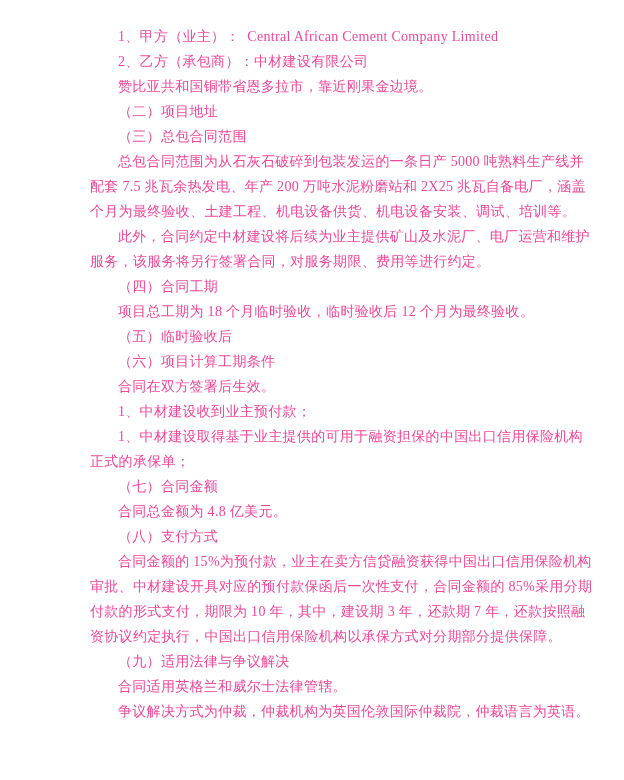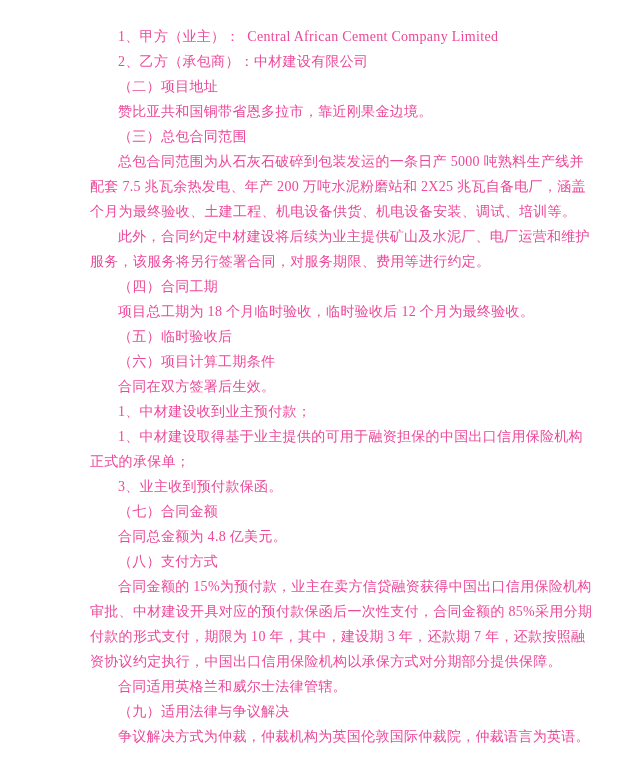--- a/index.html
+++ b/index.html
@@ -33,41 +33,40 @@
     padding-left: 28px;
   }
 </style>
 </head>
 <body style="background: rgb(255, 255, 255);">
 
 <div class="page">
   <div class="doc" id="doc" style="color: #ec4899;">
       <div class="ln indent">1、甲方（业主）：  Central African Cement Company Limited</div>
       <div class="ln indent">2、乙方（承包商）：中材建设有限公司</div>
+      <div class="ln indent">赞比亚共和国铜带省恩多拉市，靠近刚果金边境。</div>
       <div class="ln indent">（二）项目地址</div>
-      <div class="ln indent">赞比亚共和国铜带省恩多拉市，靠近刚果金边境。</div>
       <div class="ln indent">（三）总包合同范围</div>
       <div class="ln indent">总包合同范围为从石灰石破碎到包装发运的一条日产 5000 吨熟料生产线并</div>
       <div class="ln">配套 7.5 兆瓦余热发电、年产 200 万吨水泥粉磨站和 2X25 兆瓦自备电厂，涵盖</div>
       <div class="ln">个月为最终验收、土建工程、机电设备供货、机电设备安装、调试、培训等。</div>
       <div class="ln indent">此外，合同约定中材建设将后续为业主提供矿山及水泥厂、电厂运营和维护</div>
       <div class="ln">服务，该服务将另行签署合同，对服务期限、费用等进行约定。</div>
       <div class="ln indent">（四）合同工期</div>
       <div class="ln indent">项目总工期为 18 个月临时验收，临时验收后 12 个月为最终验收。</div>
       <div class="ln indent">（五）临时验收后</div>
       <div class="ln indent">（六）项目计算工期条件</div>
       <div class="ln indent">合同在双方签署后生效。</div>
       <div class="ln indent">1、中材建设收到业主预付款；</div>
       <div class="ln indent">1、中材建设取得基于业主提供的可用于融资担保的中国出口信用保险机构</div>
       <div class="ln">正式的承保单；</div>
-      <div class="ln indent">3、业主收到预付款保函。</div>
       <div class="ln indent">（七）合同金额</div>
       <div class="ln indent">合同总金额为 4.8 亿美元。</div>
       <div class="ln indent">（八）支付方式</div>
       <div class="ln indent">合同金额的 15%为预付款，业主在卖方信贷融资获得中国出口信用保险机构</div>
       <div class="ln">审批、中材建设开具对应的预付款保函后一次性支付，合同金额的 85%采用分期</div>
       <div class="ln">付款的形式支付，期限为 10 年，其中，建设期 3 年，还款期 7 年，还款按照融</div>
       <div class="ln">资协议约定执行，中国出口信用保险机构以承保方式对分期部分提供保障。</div>
+      <div class="ln indent">（九）适用法律与争议解决</div>
       <div class="ln indent">合同适用英格兰和威尔士法律管辖。</div>
-      <div class="ln indent">（九）适用法律与争议解决</div>
       <div class="ln indent">争议解决方式为仲裁，仲裁机构为英国伦敦国际仲裁院，仲裁语言为英语。</div>
     </div>
 </div>
 
 </body></html>

